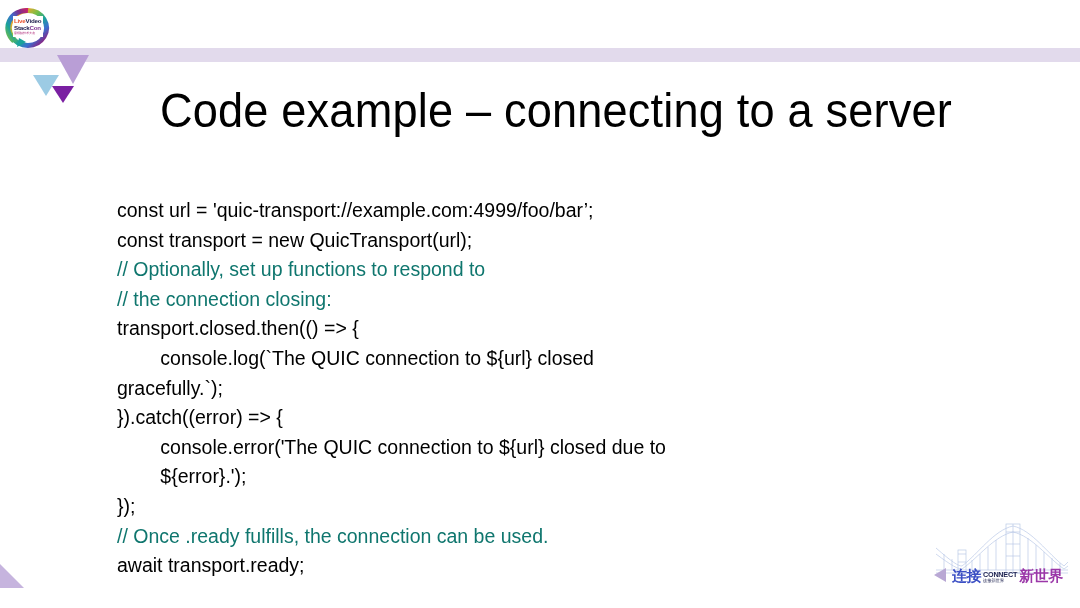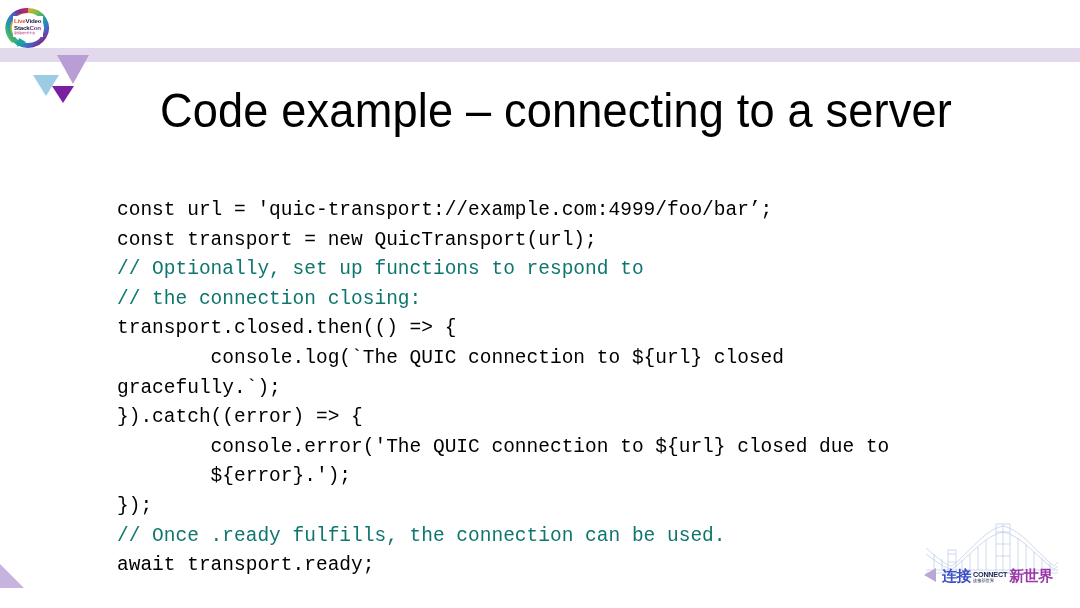--- a/index.html
+++ b/index.html
@@ -129,34 +129,34 @@
     transform: scaleX(0.94);
     transform-origin: left center;
   }
 
   
   .code {
     position: absolute;
     left: 117px;
     top: 196px;
     width: 940px;
-    font-family: Liberation Mono, monospace;
+    font-family: Liberation Sans, sans-serif;
     font-size: 19.5px;
     line-height: 29.6px;
     color: #000000;
     white-space: pre;
     letter-spacing: 0px;
   }
   .code .ln { display: block; }
   .code .comment { color: #0f766e; }
 
   
   .watermark {
     position: absolute;
-    right: 18px;
+    right: 8px;
     bottom: 0px;
     width: 140px;
     height: 74px;
   }
   .wm-bridge {
     position: absolute;
     left: 0;
     top: 0;
     width: 140px;
     height: 74px;

